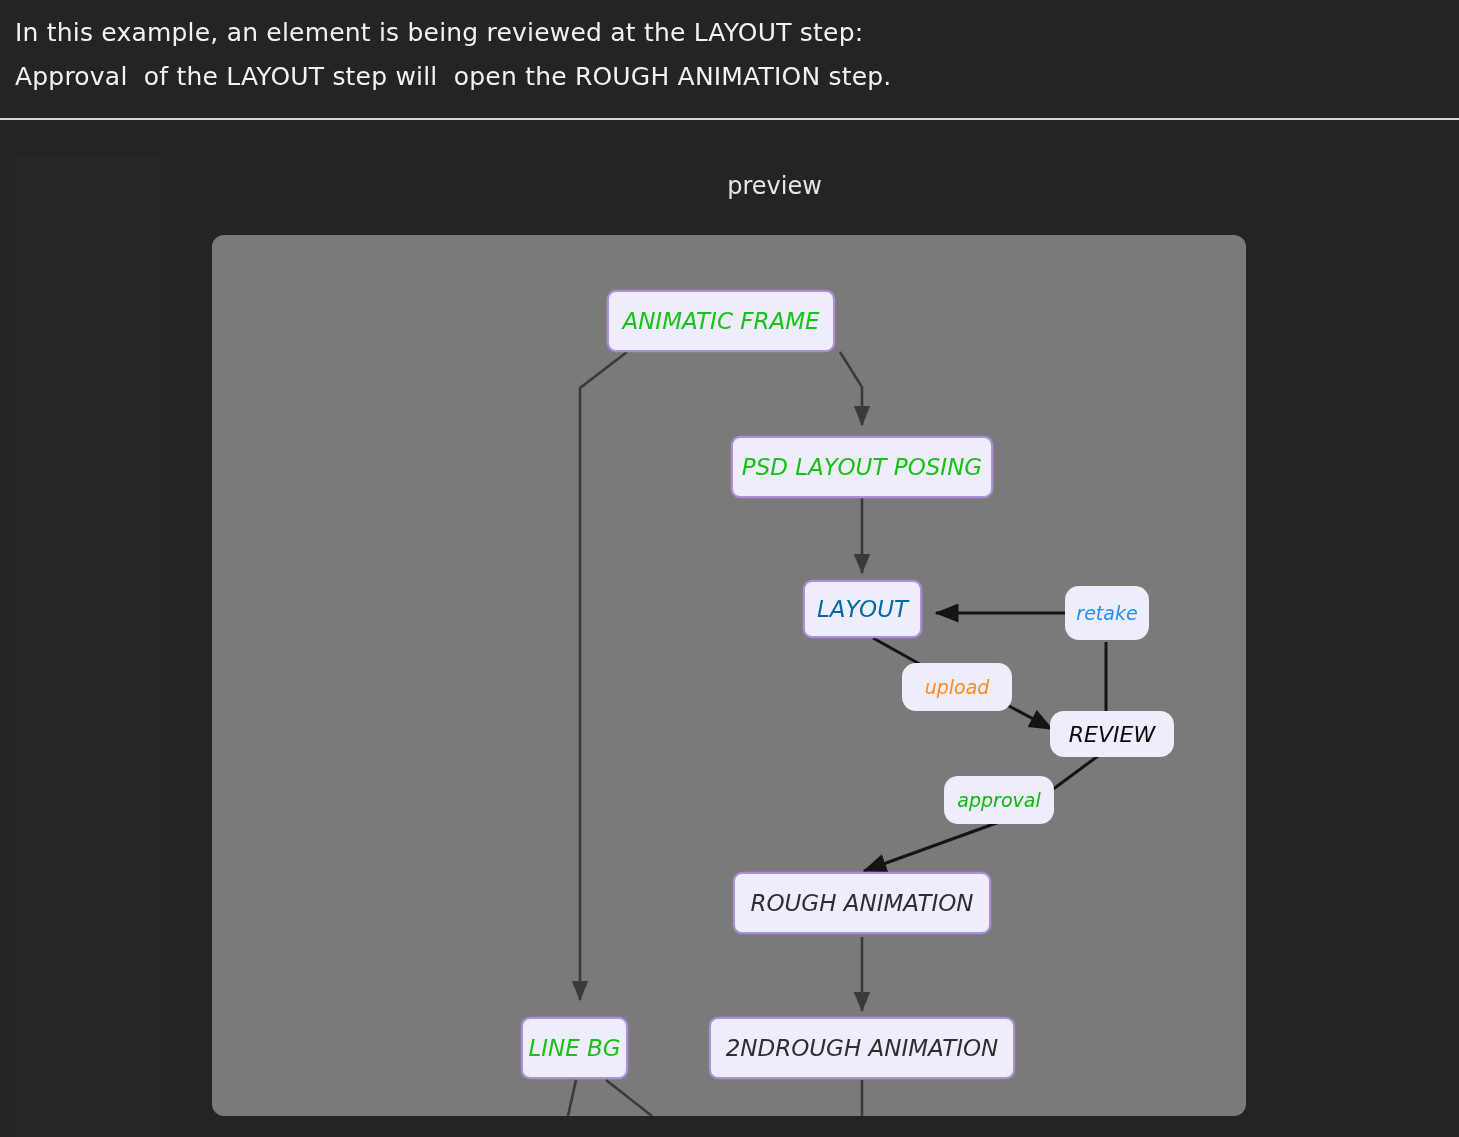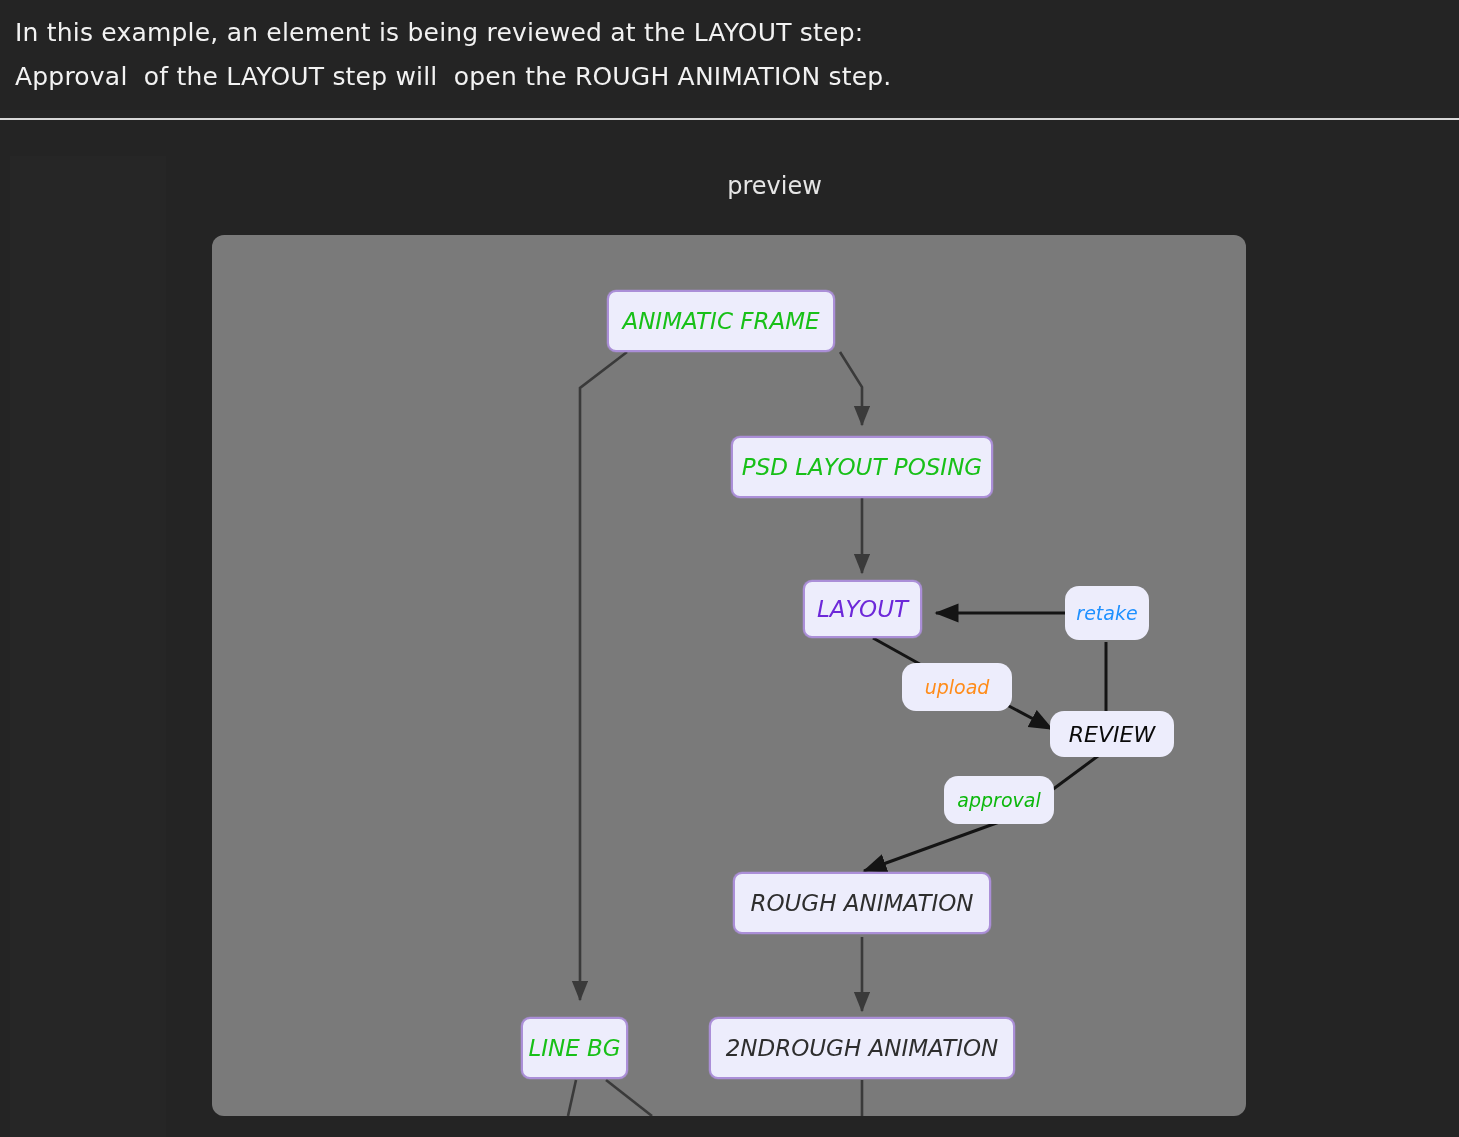--- a/index.html
+++ b/index.html
@@ -110,21 +110,21 @@
     border: 2px solid #ab8fd8;
     box-shadow: 0 0 0 0.5px rgba(171,143,216,0.5);
   }
   .node.label-node {
     border: none;
     border-radius: 14px;
     text-align: right;
   }
 
   .t-green    { color: #18c018; }
-  .t-gray     { color: #6d28d9; }
+  .t-gray     { color: #0369a1; }
   .t-dark     { color: #2e2e2e; }
   .t-black    { color: #0a0a0a; }
   .t-blue     { color: #1e90ff; }
   .t-orange   { color: #ff8c1a; }
   .t-green2   { color: #0db80d; }
 
   .fs-big   { font-size: 23px; }
   .fs-mid   { font-size: 22px; }
   .fs-small { font-size: 19px; }
 </style>

